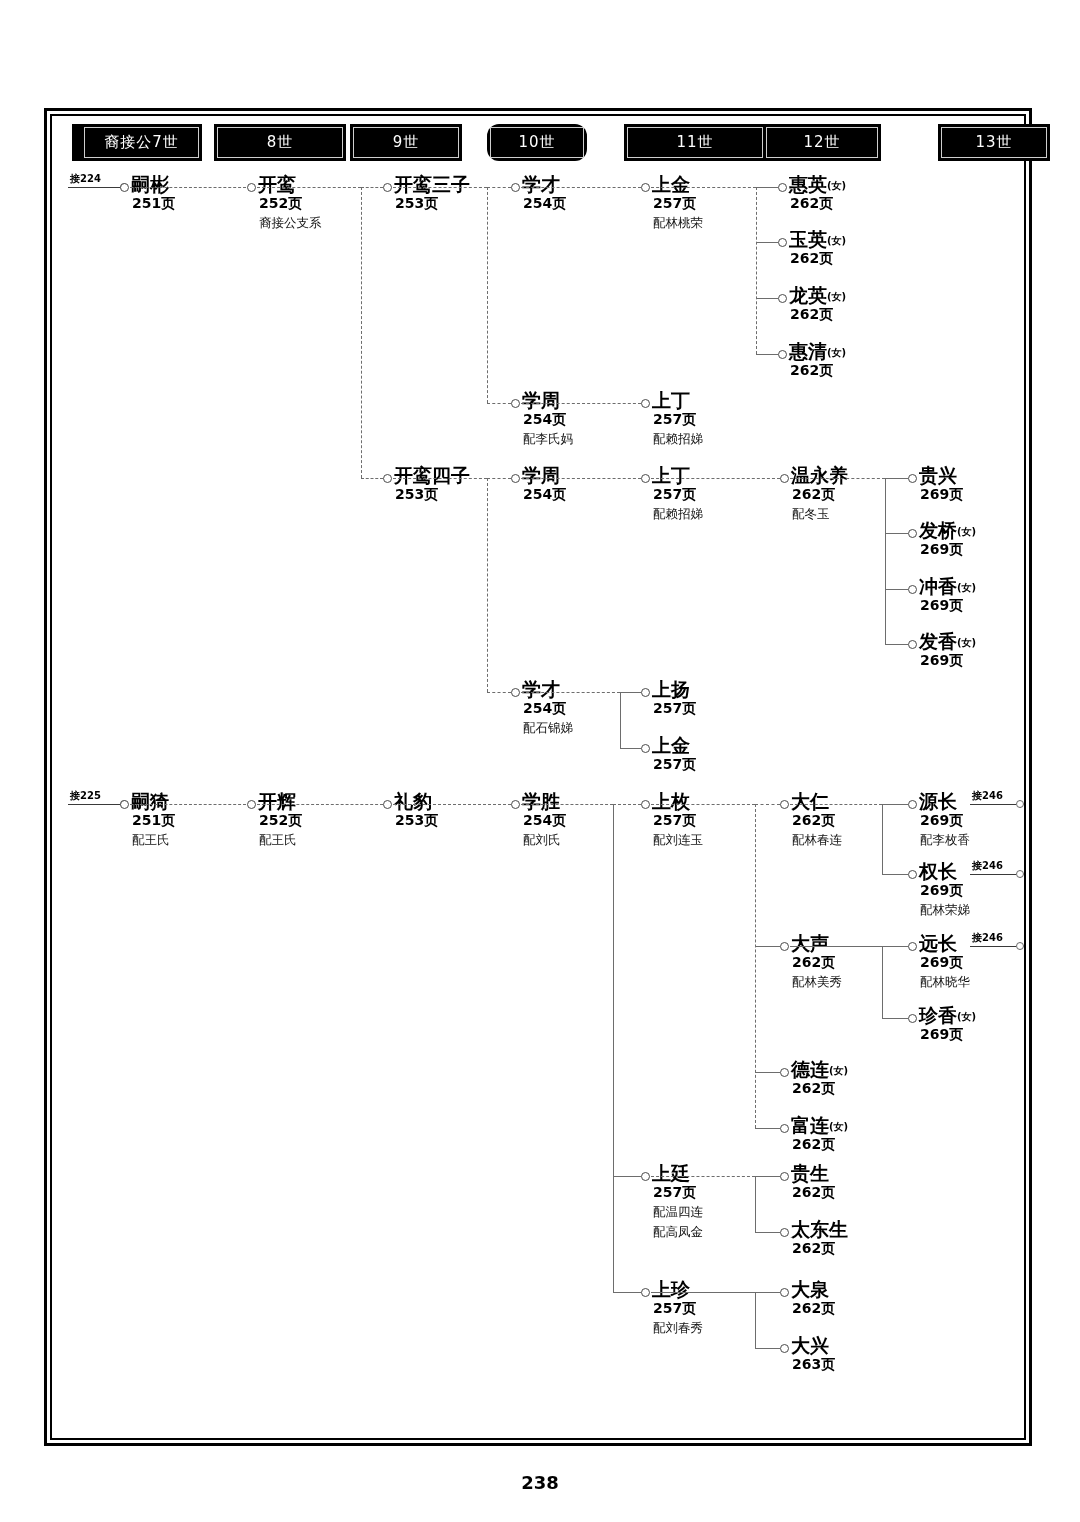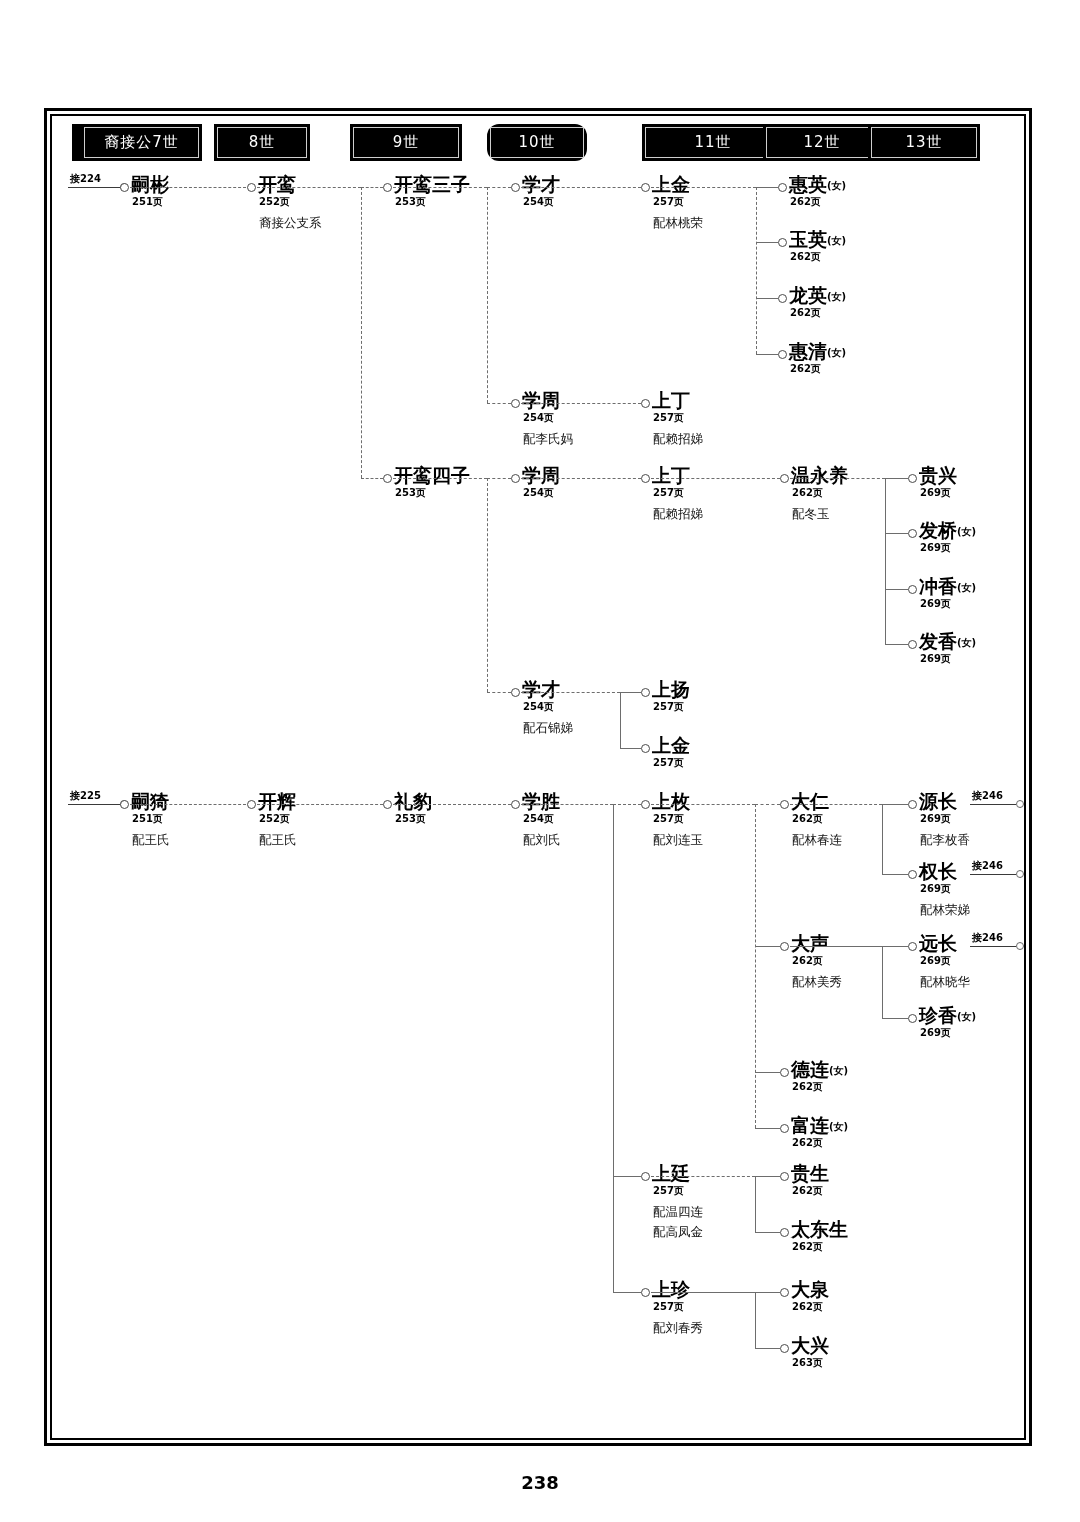--- a/index.html
+++ b/index.html
@@ -98,21 +98,21 @@
     font-size: 10px;
     font-weight: bold;
     vertical-align: 2px;
     letter-spacing: 0;
   }
   .node .page {
     position: absolute;
     left: 12px;
     top: 12px;
     white-space: nowrap;
-    font-size: 10px;
+    font-size: 14px;
     font-weight: bold;
   }
   .node .spouse {
     position: absolute;
     left: 12px;
     white-space: nowrap;
     font-size: 12.5px;
     font-weight: 500;
     color: #141414;
   }
@@ -182,36 +182,36 @@
 
 <div id="page">
 
 
   <div class="frame-outer"></div>
   <div class="frame-inner"></div>
 
   <div class="gen-box" style="left:72px;width:130px;padding-left:12px;">
     <div class="gen-inner">裔接公7世</div>
   </div>
-  <div class="gen-box" style="left:214px;width:96px;">
+  <div class="gen-box" style="left:214px;width:132px;">
     <div class="gen-inner">8世</div>
   </div>
   <div class="gen-box" style="left:350px;width:112px;">
     <div class="gen-inner">9世</div>
   </div>
   <div class="gen-box" style="left:487px;width:100px;border-radius:12px;">
     <div class="gen-inner">10世</div>
   </div>
-  <div class="gen-box" style="left:642px;width:142px;">
+  <div class="gen-box" style="left:624px;width:142px;">
     <div class="gen-inner">11世</div>
   </div>
   <div class="gen-box" style="left:763px;width:118px;">
     <div class="gen-inner">12世</div>
   </div>
-  <div class="gen-box" style="left:868px;width:112px;">
+  <div class="gen-box" style="left:938px;width:112px;">
     <div class="gen-inner">13世</div>
   </div>
 
   <div class="cont left" style="left:68px;top:187px;width:52px;">
     <div class="cont-label">接224</div>
     <div class="cont-line" style="width:52px;"></div>
     <div class="cont-dot"></div>
   </div>
 
   <div class="node" style="left:120px;top:183px;">

